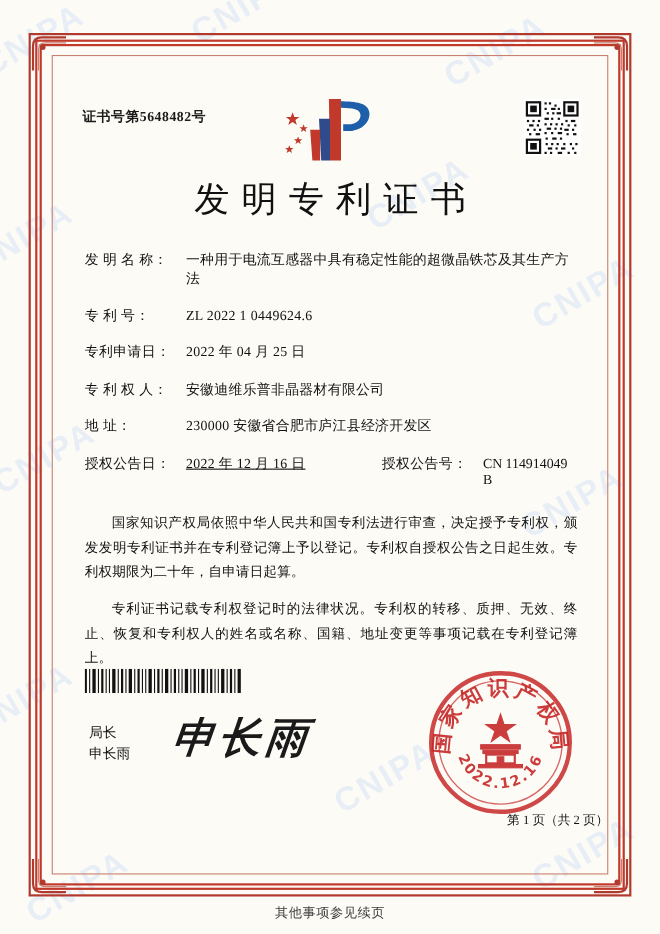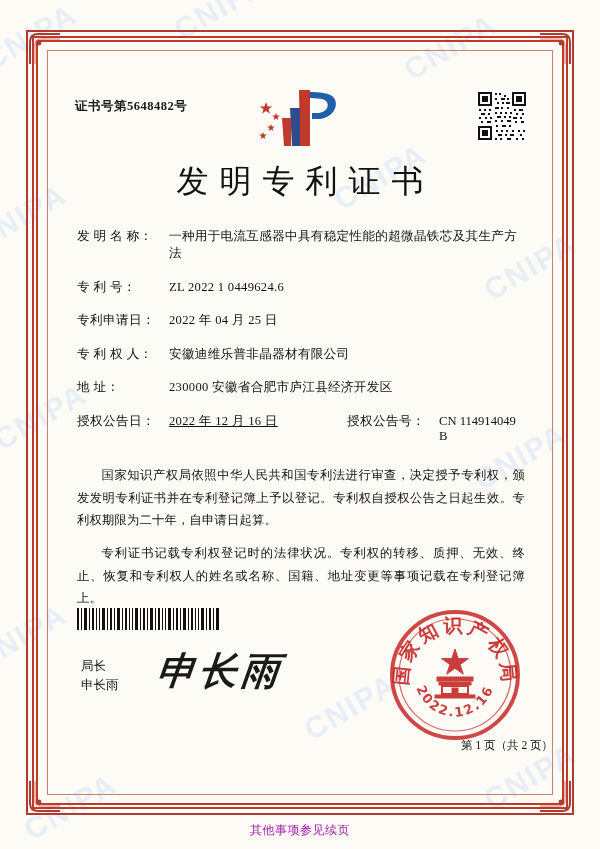--- a/index.html
+++ b/index.html
@@ -236,21 +236,21 @@
     color: #111;
   }
 
   .footnote {
     position: absolute;
     left: 0;
     right: 0;
     bottom: 10px;
     text-align: center;
     font-size: 12px;
-    color: #a21caf;
+    color: #404040;
     z-index: 5;
     letter-spacing: 0.5px;
   }
 </style>
 </head>
 <body>
 
 <div class="page">
 
   <div class="watermarks">

